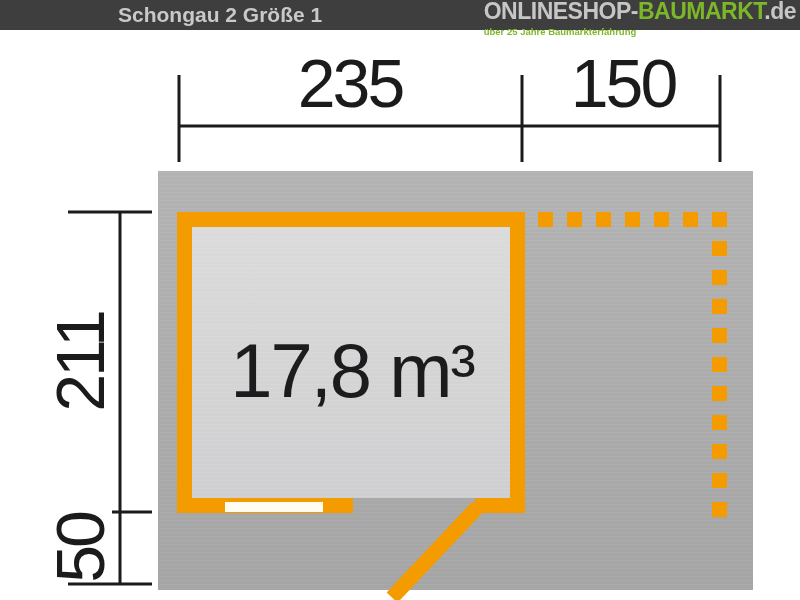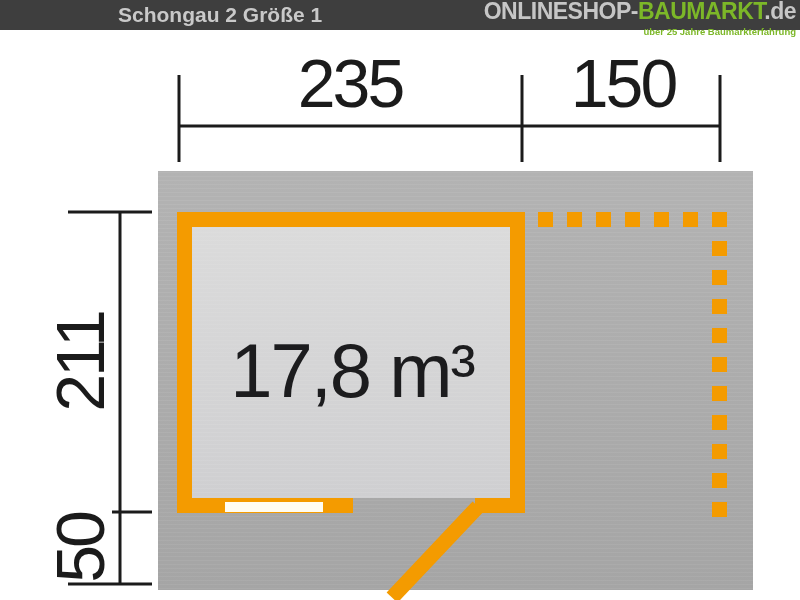--- a/index.html
+++ b/index.html
@@ -14,21 +14,21 @@
   .header-bar{
     position:absolute;left:0;top:0;width:800px;height:30px;
     background:#3E3E3E;
   }
   .page-title{
     position:absolute;left:118px;top:0;height:30px;line-height:29px;
     font-size:21px;font-weight:bold;color:#C9C9C9;
     letter-spacing:0px;white-space:nowrap;
   }
   .logo{
-    position:absolute;right:4px;top:1px;text-align:right;white-space:nowrap;
+    position:absolute;right:4px;top:1px;text-align:left;white-space:nowrap;
   }
   .logo-main{
     font-size:23px;font-weight:bold;line-height:20px;letter-spacing:-0.5px;
   }
   .logo-gray{color:#C6C6C6;}
   .logo-green{color:#7CB728;}
   .logo-tagline{
     font-size:9.5px;font-weight:bold;color:#7CB728;line-height:9px;
     margin-top:6px;
   }

